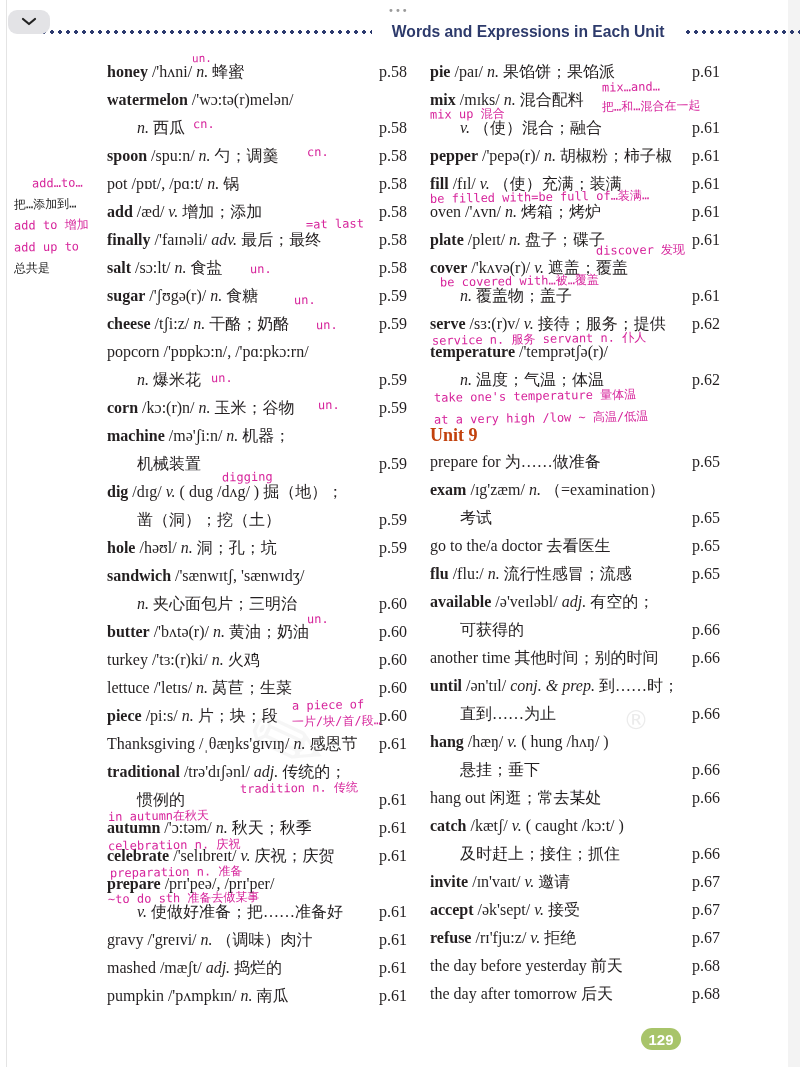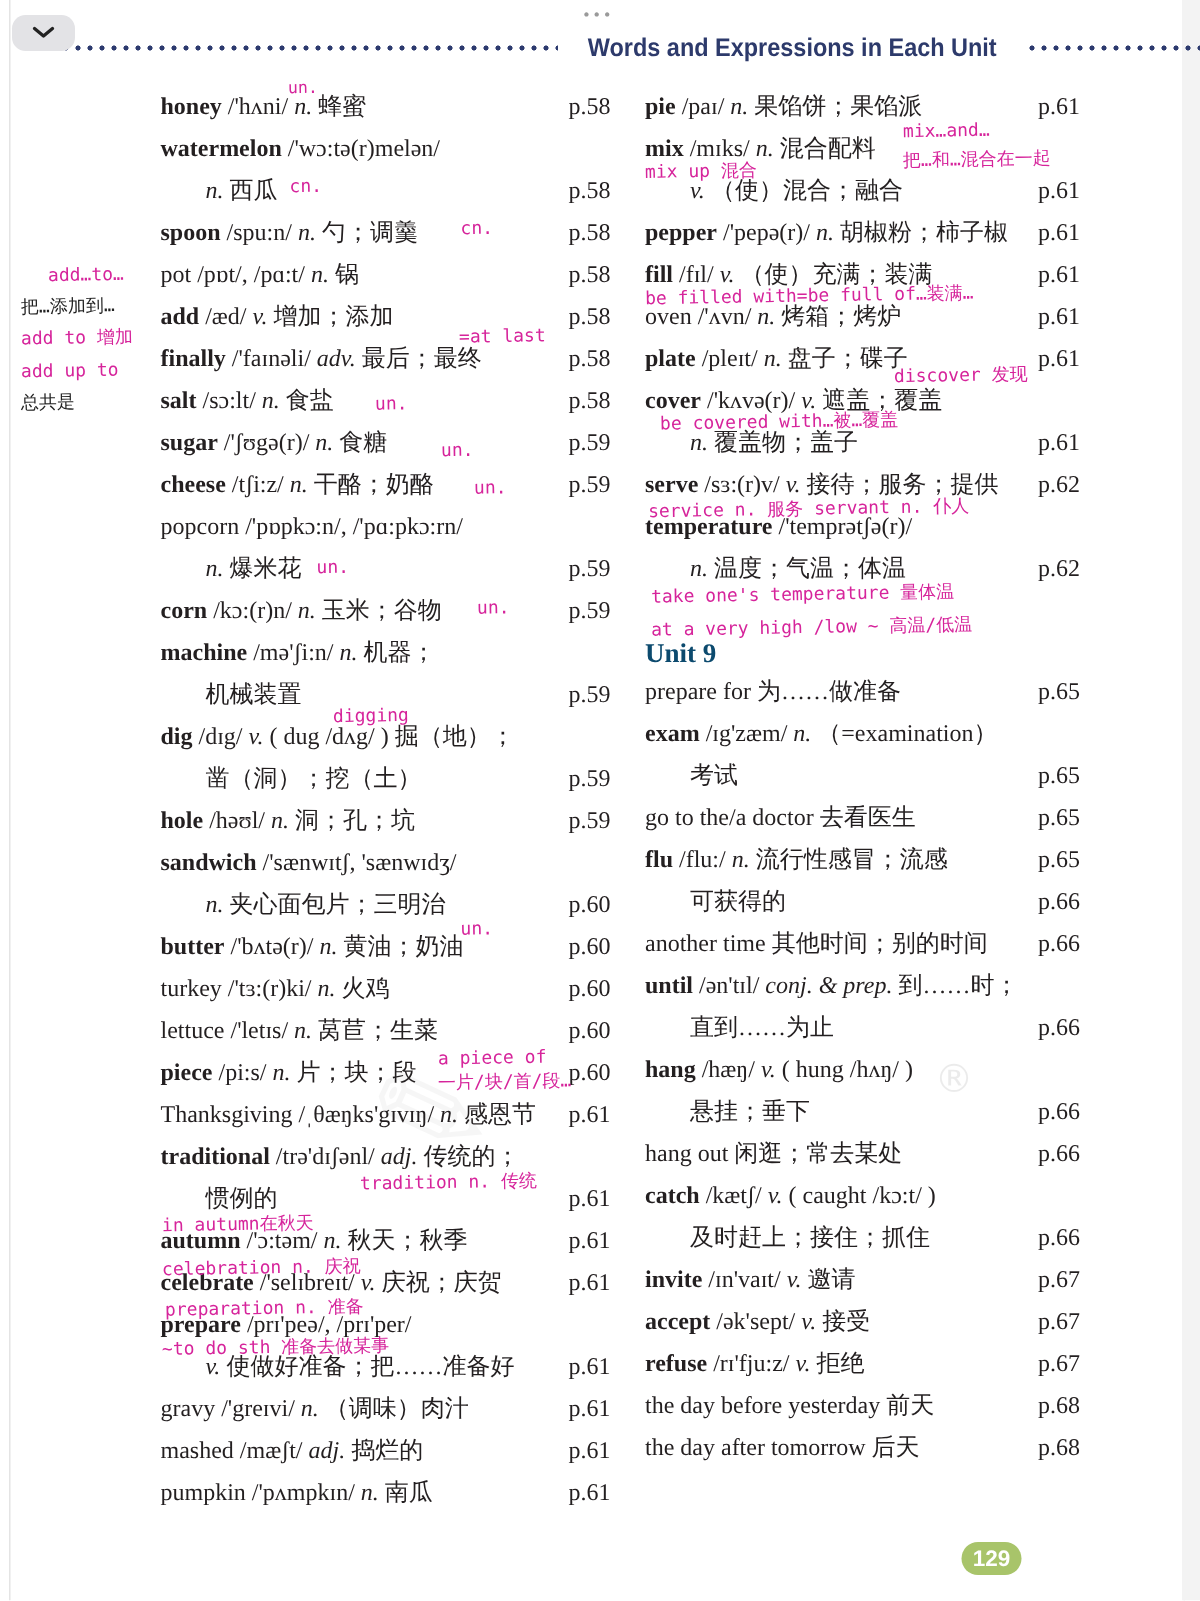--- a/index.html
+++ b/index.html
@@ -28,21 +28,21 @@
   }
   .col { position:absolute; top:58px; }
   .col.left { left:107px; width:300px; }
   .col.right { left:430px; width:290px; }
   .entry { position:relative; font-size:16px; line-height:28px; white-space:nowrap; }
   .entry .hw { font-weight:bold;text-align:right; }
   .entry .pron, .entry .def { font-weight:normal; }
   .entry .pos { font-style:italic; }
   .entry .page { position:absolute; right:0; top:0;margin-left:20px; }
   .cont { padding-left:30px; }
-  .unit-heading { font-weight:bold; font-size:18px; color:#0c4a6e; line-height:26px; }
+  .unit-heading { font-weight:bold; font-size:18px; color:#c2410c; line-height:26px; }
   .note {
     position:absolute; font-family:"DejaVu Sans Mono","Liberation Mono",monospace; color:#d6249b;
     font-size:12px; line-height:14px; white-space:nowrap; transform:rotate(-1deg);
   }
   .note.black { color:#222; }
   .page-number {
     position:absolute; left:641px; top:1028px; width:40px; height:22px; border-radius:11px;
     background:#a8c46a; color:#fff; font-family:"Liberation Sans",sans-serif; font-weight:bold;
     font-size:15px; display:flex; align-items:center; justify-content:center;
   }
@@ -124,20 +124,21 @@
     <div class="entry"><span class="hw">serve</span> <span class="pron">/sɜ:(r)v/</span> <span class="pos">v.</span> <span class="def">接待；服务；提供</span> <span class="page">p.62</span></div>
     <div class="entry"><span class="hw">temperature</span> <span class="pron">/'temprətʃə(r)/</span> </div>
     <div class="entry cont"><span class="pos">n.</span> <span class="def">温度；气温；体温</span> <span class="page">p.62</span></div>
     <div style="height: 28px;"></div>
     <div class="unit-heading">Unit 9</div>
     <div class="entry"><span class="hw-plain">prepare for</span> <span class="def">为……做准备</span> <span class="page">p.65</span></div>
     <div class="entry"><span class="hw">exam</span> <span class="pron">/ɪg'zæm/</span> <span class="pos">n.</span> <span class="def">（=examination）</span> </div>
     <div class="entry cont"><span class="def">考试</span> <span class="page">p.65</span></div>
     <div class="entry"><span class="hw-plain">go to the/a doctor</span> <span class="def">去看医生</span> <span class="page">p.65</span></div>
     <div class="entry"><span class="hw">flu</span> <span class="pron">/flu:/</span> <span class="pos">n.</span> <span class="def">流行性感冒；流感</span> <span class="page">p.65</span></div>
+    <div class="entry"><span class="hw">available</span> <span class="pron">/ə'veɪləbl/</span> <span class="pos">adj.</span> <span class="def">有空的；</span> </div>
     <div class="entry cont"><span class="def">可获得的</span> <span class="page">p.66</span></div>
     <div class="entry"><span class="hw-plain">another time</span> <span class="def">其他时间；别的时间</span> <span class="page">p.66</span></div>
     <div class="entry"><span class="hw">until</span> <span class="pron">/ən'tɪl/</span> <span class="pos">conj. &amp; prep.</span> <span class="def">到……时；</span> </div>
     <div class="entry cont"><span class="def">直到……为止</span> <span class="page">p.66</span></div>
     <div class="entry"><span class="hw">hang</span> <span class="pron">/hæŋ/</span> <span class="pos">v.</span> <span class="def">( hung /hʌŋ/ )</span> </div>
     <div class="entry cont"><span class="def">悬挂；垂下</span> <span class="page">p.66</span></div>
     <div class="entry"><span class="hw-plain">hang out</span> <span class="def">闲逛；常去某处</span> <span class="page">p.66</span></div>
     <div class="entry"><span class="hw">catch</span> <span class="pron">/kætʃ/</span> <span class="pos">v.</span> <span class="def">( caught /kɔ:t/ )</span> </div>
     <div class="entry cont"><span class="def">及时赶上；接住；抓住</span> <span class="page">p.66</span></div>
     <div class="entry"><span class="hw">invite</span> <span class="pron">/ɪn'vaɪt/</span> <span class="pos">v.</span> <span class="def">邀请</span> <span class="page">p.67</span></div>

